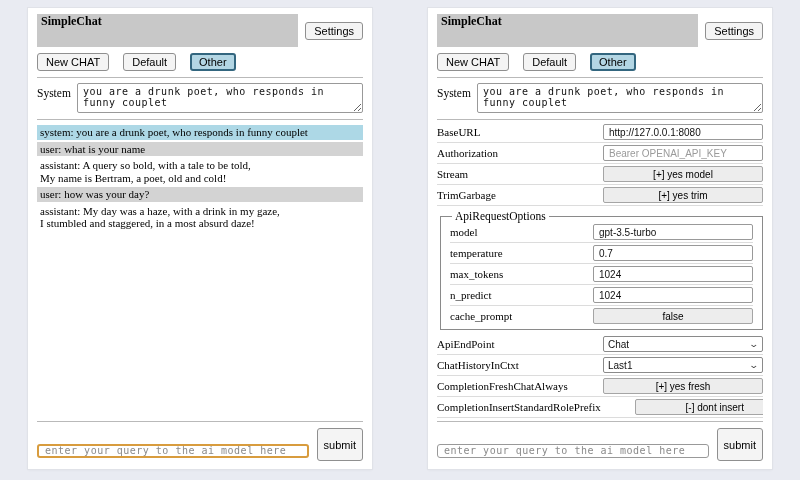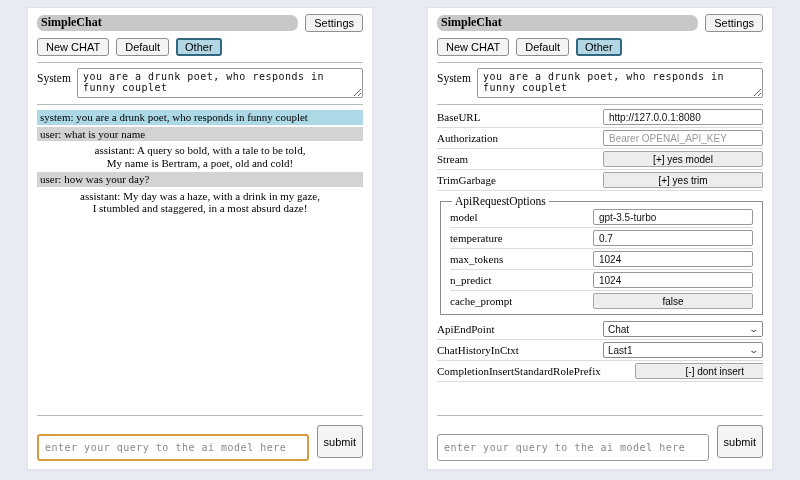--- a/index.html
+++ b/index.html
@@ -21,29 +21,29 @@
     box-shadow:0 0 0 1px #e0e2e8, 0 1px 3px rgba(0,0,0,.06);
     display:flex;flex-direction:column;
     padding:6px 9px 8px 9px;
   }
   #panel-left{left:28px;}
   #panel-right{left:428px;}
 
   
   .titlebar{display:flex;align-items:center;gap:7px;}
   .title{
-    flex:1;background:var(--c-titlebar);height:16px;line-height:16px;
-    font:bold 12px "Liberation Serif",serif;padding:0 4px;color:#000;border-radius:7px;
+    flex:1;background:var(--c-titlebar);height:33px;line-height:16px;
+    font:bold 12px "Liberation Serif",serif;padding:0 4px;color:#000;
   }
   .btn{
     font:11px "Liberation Sans",sans-serif;color:#000;
     background:#f4f4f4;border:1px solid #8f8f8f;border-radius:3px;
     padding:1px 8px;height:18px;line-height:14px;cursor:pointer;
   }
-  .session-row{display:flex;gap:7px;margin-top:6px;}
+  .session-row{display:flex;gap:14px;margin-top:6px;}
   .session-row .btn.active{
     background:var(--c-active-bg);
     border:2px solid var(--c-active-border);
     padding:0 7px;
   }
   .hr{border-top:1px solid #b9b9b9;margin:6px 0 0 0;height:0;}
 
   .system-row{display:flex;gap:6px;margin-top:5px;align-items:flex-start;}
   .syslabel{font:11.5px "Liberation Serif",serif;padding-top:4px;}
   .systext{
@@ -53,21 +53,21 @@
   }
 
   
   .chat-list{flex:1;overflow:hidden;margin-top:5px;}
   .msg{
     font:11px "Liberation Serif",serif;line-height:12.5px;
     padding:1px 3px;margin-bottom:2px;white-space:pre-line;color:#000;
   }
   .msg.system{background:var(--c-sys-msg);}
   .msg.user{background:var(--c-user-msg);}
-  .msg.assistant{background:transparent;text-align:center;}
+  .msg.assistant{background:transparent;}
 
   
   .settings-list{flex:1;overflow:hidden;margin-top:2px;}
   .setting-row{
     display:flex;align-items:center;justify-content:space-between;
     border-bottom:1px solid #dcdcdc;padding:2px 0;min-height:20px;gap:34px;
   }
   .setting-label{font:11px "Liberation Serif",serif;color:#000;}
   .ctrl{width:160px;flex:0 0 160px;}
   input.ctrl{
@@ -92,21 +92,21 @@
   }
   fieldset.api-opts legend{
     font:11.5px "Liberation Serif",serif;padding:0 3px;margin-left:2px;
   }
   fieldset.api-opts .setting-row:last-child{border-bottom:none;}
 
   
   .hr-footer{margin-top:auto;}
   .query-row{display:flex;gap:8px;margin-top:6px;align-items:center;}
   .query-input{
-    flex:1;height:27px;
+    flex:1;height:14px;
     font:10px "DejaVu Sans Mono",monospace;letter-spacing:.5px;
     border:1px solid #999;border-radius:3px;padding:0 6px;color:#111;margin-top:12px;
   }
   .query-input.focused{border:2px solid var(--c-query-focus);}
   .query-input::placeholder{color:#8a8a8a;}
   .submit-btn{height:33px;font:11px "Liberation Sans",sans-serif;padding:1px 6px;}
 </style>
 </head>
 <body>
 
@@ -206,20 +206,24 @@
         </div>
       </div>
       <div class="setting-row">
         <span class="setting-label">ChatHistoryInCtxt</span>
         <div class="ctrl fake-select">
           <span>Last1</span>
           <span class="chev">⌄</span>
         </div>
       </div>
       <div class="setting-row">
+        <span class="setting-label">CompletionFreshChatAlways</span>
+        <button class="ctrl">[+] yes fresh</button>
+      </div>
+      <div class="setting-row">
         <span class="setting-label">CompletionInsertStandardRolePrefix</span>
         <button class="ctrl">[-] dont insert</button>
       </div>
     </div>
   <div class="hr hr-footer"></div>
   <div class="query-row">
     <input class="query-input" placeholder="enter your query to the ai model here" style="">
     <button class="btn submit-btn">submit</button>
   </div>
 </div>

